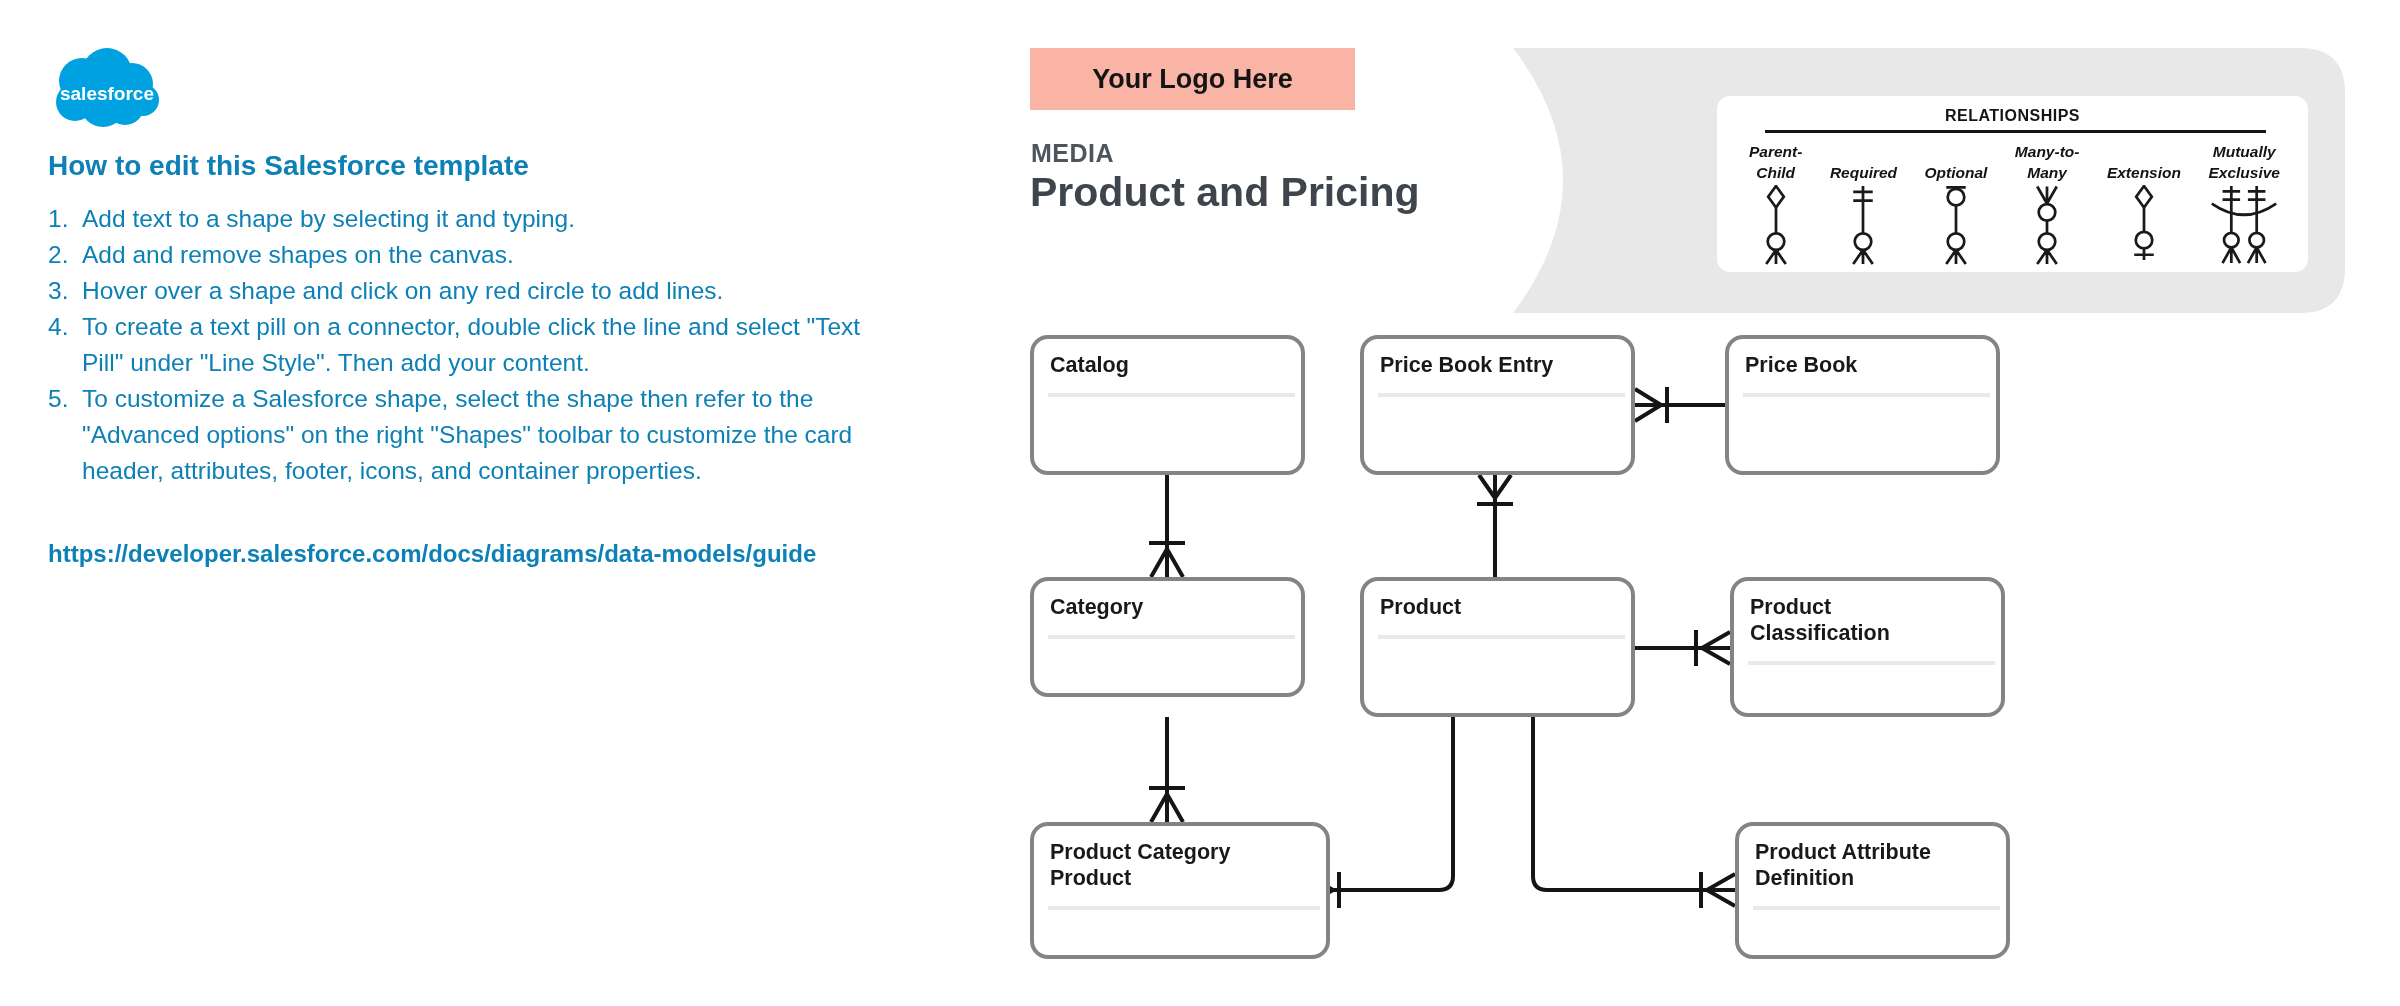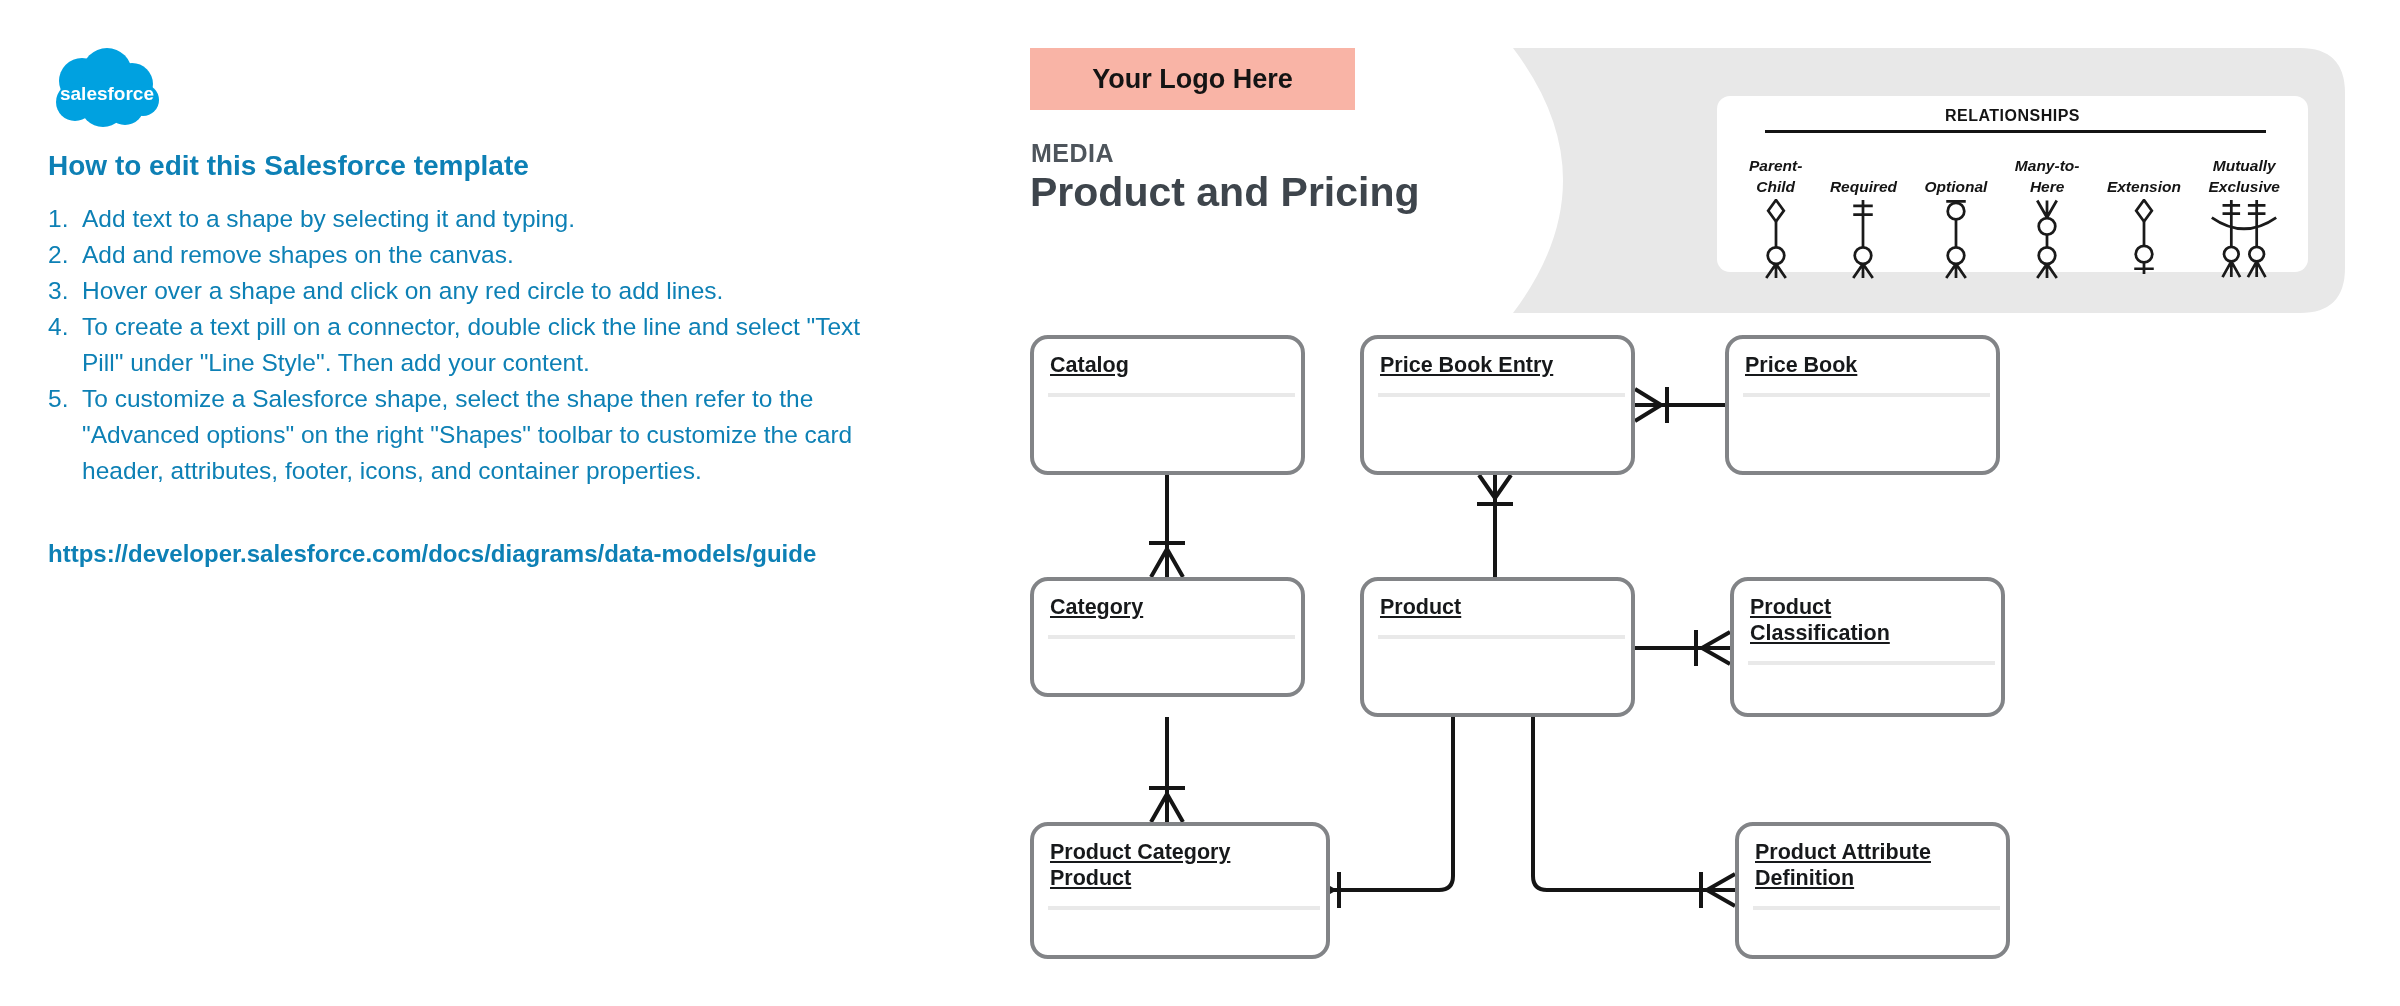--- a/index.html
+++ b/index.html
@@ -30,33 +30,33 @@
   .doc-title{position:absolute;left:1030px;top:169px;margin:0;font-size:41px;font-weight:bold;
              color:#3e454c;}
 
   
   .legend-card{position:absolute;left:1717px;top:96px;width:591px;height:176px;background:#fff;
                border-radius:13px;box-sizing:border-box;}
   .legend-title{text-align:center;font-size:16px;font-weight:bold;color:#141414;
                 letter-spacing:0.5px;padding-top:11px;}
   .legend-rule{border-top:3px solid #141414;margin:5px 42px 0 48px;}
   .legend-items{display:flex;justify-content:space-between;align-items:flex-start;
-                padding:19px 28px 0 32px;}
+                padding:5px 28px 0 32px;}
   .legend-item{display:flex;flex-direction:column;align-items:center;}
   .legend-label{height:45px;display:flex;flex-direction:column;justify-content:flex-end;
                 text-align:center;font-size:15.5px;font-weight:bold;font-style:italic;
                 color:#141414;line-height:21px;}
   .legend-symbol{margin-top:2px;height:80px;display:block;}
 
   
   .connectors-svg{position:absolute;left:0;top:0;}
   .entity{position:absolute;background:#fff;border:4px solid #828487;border-radius:18px;
           box-sizing:border-box;}
   .entity-title{margin:13px 16px 0 16px;font-size:21.5px;font-weight:bold;line-height:26px;
-                color:#17191b;text-decoration:underline;}
+                color:#17191b;}
   .entity-divider{height:4px;background:#e9e9e9;margin:15px 6px 0 14px;}
 </style>
 </head>
 <body>
 
 <div class="page">
 
   <svg class="sf-logo" width="108" height="86" viewBox="0 0 108 86">
     <g fill="#00A1E0">
       <circle cx="29" cy="37" r="23"></circle>
@@ -148,21 +148,21 @@
             <path stroke="#1a1a1a" stroke-width="2.8" fill="none" d="M10 2.5 L30 2.5 M20 21 L20 50"></path>
      <circle stroke="#1a1a1a" stroke-width="2.8" fill="#ffffff" cx="20" cy="12.5" r="8.5"></circle>
             <circle stroke="#1a1a1a" stroke-width="2.8" fill="#ffffff" cx="20" cy="58" r="8.5"></circle>
      <path stroke="#1a1a1a" stroke-width="2.8" fill="none" d="M20 66.5 L10 81 M20 66.5 L20 81 M20 66.5 L30 81"></path>
           </svg>
   </div>
 
   <div class="legend-item">
     <div class="legend-label">
             <div>Many-to-</div>
-            <div>Here</div>
+            <div>Many</div>
           </div>
     <svg class="legend-symbol" viewBox="0 0 40 82" width="40" height="80">
             <path stroke="#1a1a1a" stroke-width="2.8" fill="none" d="M20 19 L10 1.5 M20 19 L20 1.5 M20 19 L30 1.5 M20 37 L20 50"></path>
      <circle stroke="#1a1a1a" stroke-width="2.8" fill="#ffffff" cx="20" cy="28" r="8.5"></circle>
             <circle stroke="#1a1a1a" stroke-width="2.8" fill="#ffffff" cx="20" cy="58" r="8.5"></circle>
      <path stroke="#1a1a1a" stroke-width="2.8" fill="none" d="M20 66.5 L10 81 M20 66.5 L20 81 M20 66.5 L30 81"></path>
           </svg>
   </div>
 
   <div class="legend-item">

